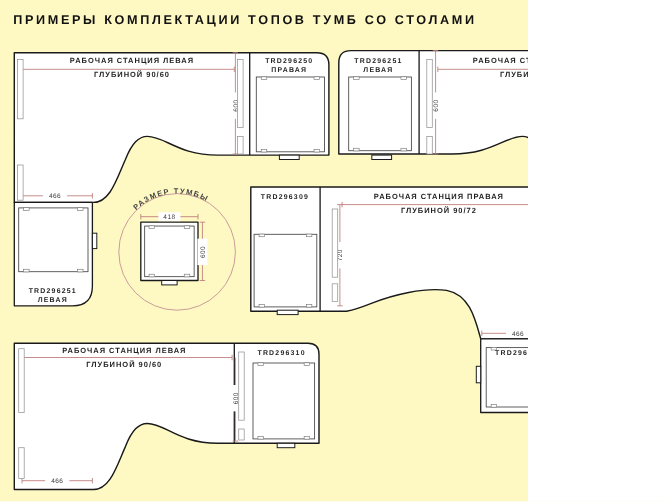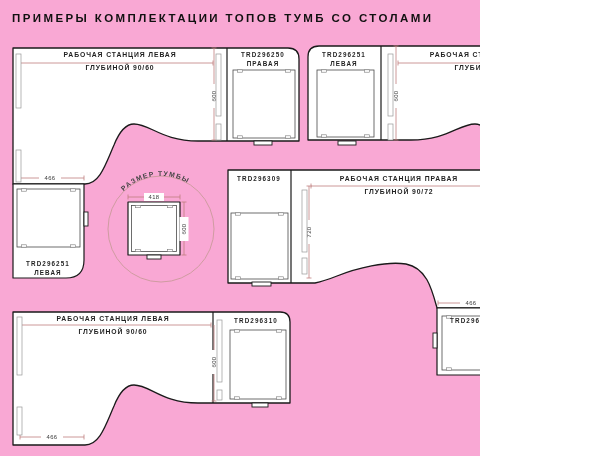--- a/index.html
+++ b/index.html
@@ -1,16 +1,16 @@
 <!DOCTYPE html>
 <html><head>
 <meta charset="utf-8">
 <style>
   html,body{margin:0;padding:0;background:#ffffff;}
-  .stage{position:relative;width:480px;height:456px;background:#f9a8d4;overflow:hidden;
+  .stage{position:relative;width:480px;height:456px;background:#fef9c3;overflow:hidden;
          font-family:"Liberation Sans", sans-serif;}
   svg{display:block}
   .sil{fill:#ffffff;stroke:#1a1a1a;stroke-width:1.3;stroke-linejoin:round;}
   .cab{fill:#ffffff;stroke:#1a1a1a;stroke-width:1.2;stroke-linejoin:round;}
   .div{stroke:#1a1a1a;stroke-width:1.2;fill:none;}
   .inner{fill:none;stroke:#4a4a4a;stroke-width:.8;}
   .dim{stroke:#bf7d7d;stroke-width:.8;fill:none;}
   .dimbg{fill:#ffffff;}
   .dimtxt{font-size:5.9px;fill:#3b3b3b;letter-spacing:.4px;}
   .strip{fill:#ffffff;stroke:#979797;stroke-width:.7;}

